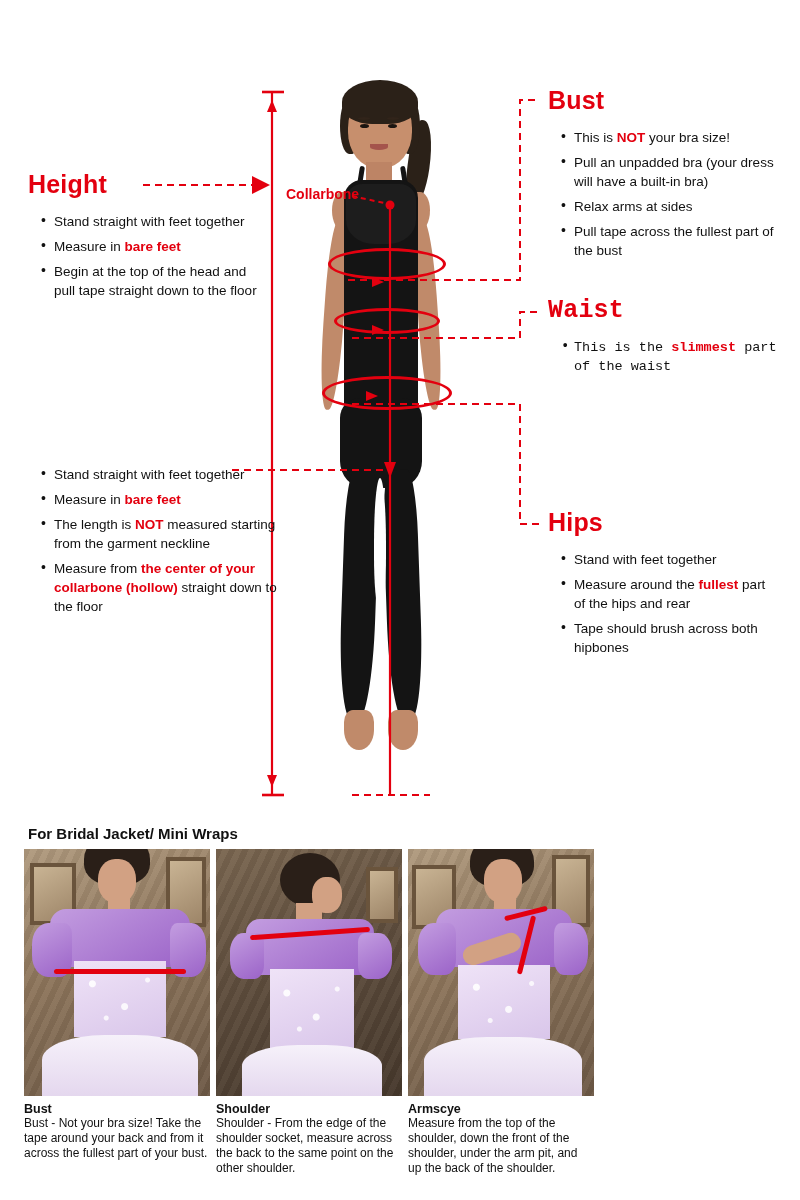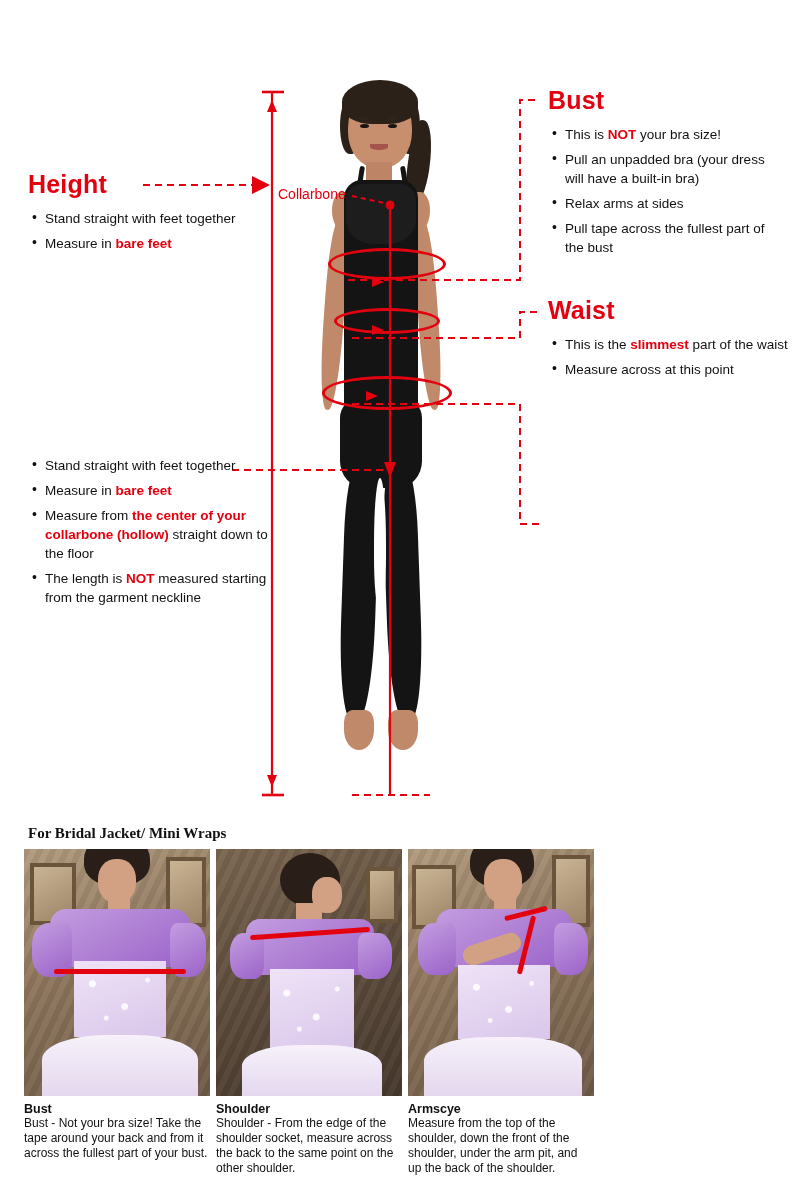--- a/index.html
+++ b/index.html
@@ -226,21 +226,21 @@
   
   .block { position: absolute; }
   .block h2 {
     margin: 0 0 10px 0;
     color: #e3000f;
     font-size: 25px;
     font-weight: bold;
     letter-spacing: 0.2px;
   }
   .block ul {
-    margin: 4px; padding: 0; list-style: none;
+    margin: 13px; padding: 0; list-style: none;
   }
   .block li {
     position: relative;
     padding-left: 13px;
     margin-bottom: 6px;
     font-size: 13.5px;
     line-height: 19px;
     color: #111;
   }
   .block li::before {
@@ -248,45 +248,44 @@
     position: absolute;
     left: 0; top: -1px;
     color: #111;
     font-size: 14px;
   }
   .r { color: #e3000f; font-weight: bold; }
 
   .blk-height  { left: 28px;  top: 170px; width: 250px; }
   .blk-hollow  { left: 28px;  top: 452px; width: 265px; }
   .blk-bust    { left: 548px; top: 86px;  width: 240px; }
-  .blk-waist   { left: 548px; top: 296px; width: 245px; }
+  .blk-waist   { left: 548px; top: 296px; width: 245px; font-family: Liberation Mono, monospace; }
   .blk-hips    { left: 548px; top: 508px; width: 245px; }
 
   .collarbone-label {
     position: absolute;
-    left: 278px; top: 186px;
+    left: 286px; top: 186px;
     color: #e3000f;
     font-size: 14px;
-    font-weight: normal;
+    font-weight: bold;
   }
 
   
   .bottom {
     position: absolute;
     left: 0; top: 815px;
     width: 800px; height: 385px;
     background: #fff;
   }
   .bottom-title {
     position: absolute;
     left: 28px; top: 10px;
     font-size: 15px;
     font-weight: bold;
     color: #111;
-    font-family: Liberation Serif, serif;
   }
   .cards {
     position: absolute;
     left: 24px; top: 34px;
     width: 756px;
     display: flex;
     gap: 6px;
   }
   .card { width: 186px; }
   .card-img {
@@ -434,50 +433,58 @@
       <polygon points="378,396 366,391 366,401" fill="#e3000f"></polygon>
     </svg>
 
     <div class="collarbone-label">Collarbone</div>
 
     <div class="block blk-height">
       <h2>Height</h2>
       <ul>
         <li>Stand straight with feet together</li>
         <li>Measure in <span class="r">bare feet</span></li>
+        <li>Begin at the top of the head and pull tape straight down to the floor</li>
       </ul>
     </div>
 
     <div class="block blk-hollow">
       <ul>
         <li>Stand straight with feet together</li>
         <li>Measure in <span class="r">bare feet</span></li>
+        <li>The length is <span class="r">NOT</span> measured starting from the garment neckline</li>
         <li>Measure from <span class="r">the center of your collarbone (hollow)</span> straight down to the floor</li>
-        <li>The length is <span class="r">NOT</span> measured starting from the garment neckline</li>
       </ul>
     </div>
 
     <div class="block blk-bust">
       <h2>Bust</h2>
       <ul>
         <li>This is <span class="r">NOT</span> your bra size!</li>
         <li>Pull an unpadded bra (your dress will have a built-in bra)</li>
         <li>Relax arms at sides</li>
         <li>Pull tape across the fullest part of the bust</li>
       </ul>
     </div>
 
     <div class="block blk-waist">
       <h2>Waist</h2>
       <ul>
         <li>This is the <span class="r">slimmest</span> part of the waist</li>
-        <li>Measure across at this point</li>
       </ul>
     </div>
 
+    <div class="block blk-hips">
+      <h2>Hips</h2>
+      <ul>
+        <li>Stand with feet together</li>
+        <li>Measure around the <span class="r">fullest</span> part of the hips and rear</li>
+        <li>Tape should brush across both hipbones</li>
+      </ul>
+    </div>
   </div>
 
   <div class="bottom">
     <div class="bottom-title">For Bridal Jacket/ Mini Wraps</div>
 
     <div class="cards">
 
       <div class="card">
         <div class="card-img">
           <div class="wall"></div>

